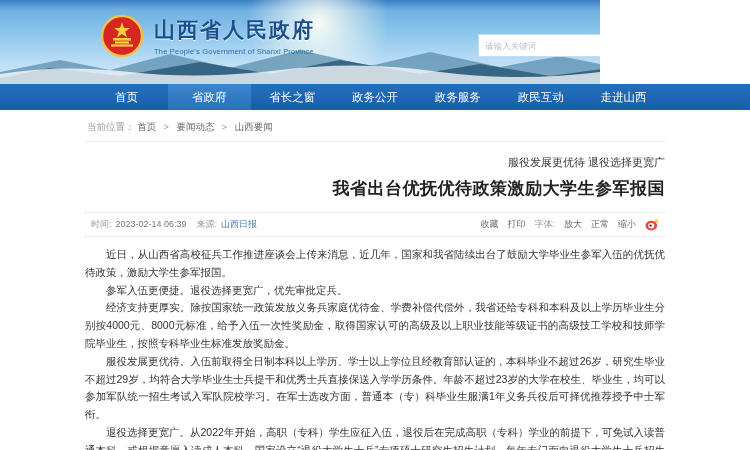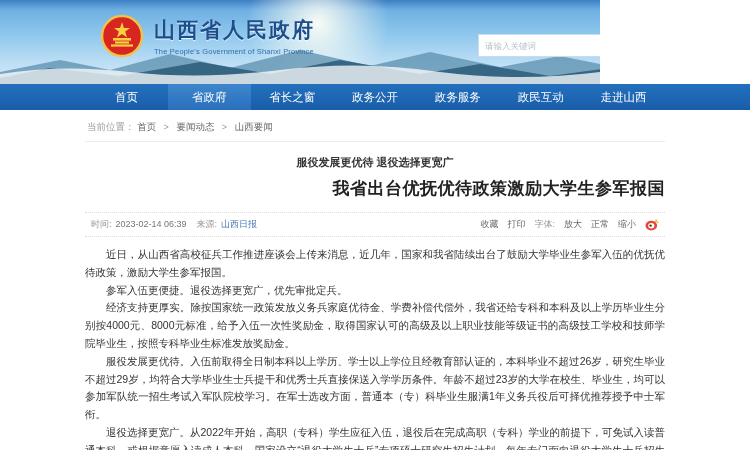--- a/index.html
+++ b/index.html
@@ -33,21 +33,21 @@
     cursor:pointer; }
   .nav-item.active { background:linear-gradient(180deg,#3d86cd,#2a6fbb); }
 
   
   .content { width:580px; margin:0 auto; }
   .breadcrumb { padding:11px 2px 7px 2px; font-size:9.5px; color:#999;
     border-bottom:1px solid #ebebeb; }
   .breadcrumb a { color:#666; text-decoration:none; cursor:pointer; }
   .crumb-sep { margin:0 5px; color:#999; font-size:8.5px; }
 
-  .article-subtitle { text-align:center; font-size:11px; color:#333; margin-top:13px;font-weight:bold; }
+  .article-subtitle { text-align:right; font-size:11px; color:#333; margin-top:13px; }
   .article-title { text-align:right; font-size:17px; font-weight:bold; color:#222;
     margin-top:7px; letter-spacing:.5px; }
 
   .meta-bar { margin-top:12px; border-top:1px dotted #ddd; border-bottom:1px dotted #ddd;
     padding:5px 6px; display:flex; justify-content:space-between; align-items:flex-start;
     font-size:9px; color:#999; }
   .meta-left span { margin-right:4px; }
   .meta-time { color:#777; margin-right:10px !important; }
   .meta-source { color:#4a7cb5; }
   .meta-right { display:flex; align-items:center; }

